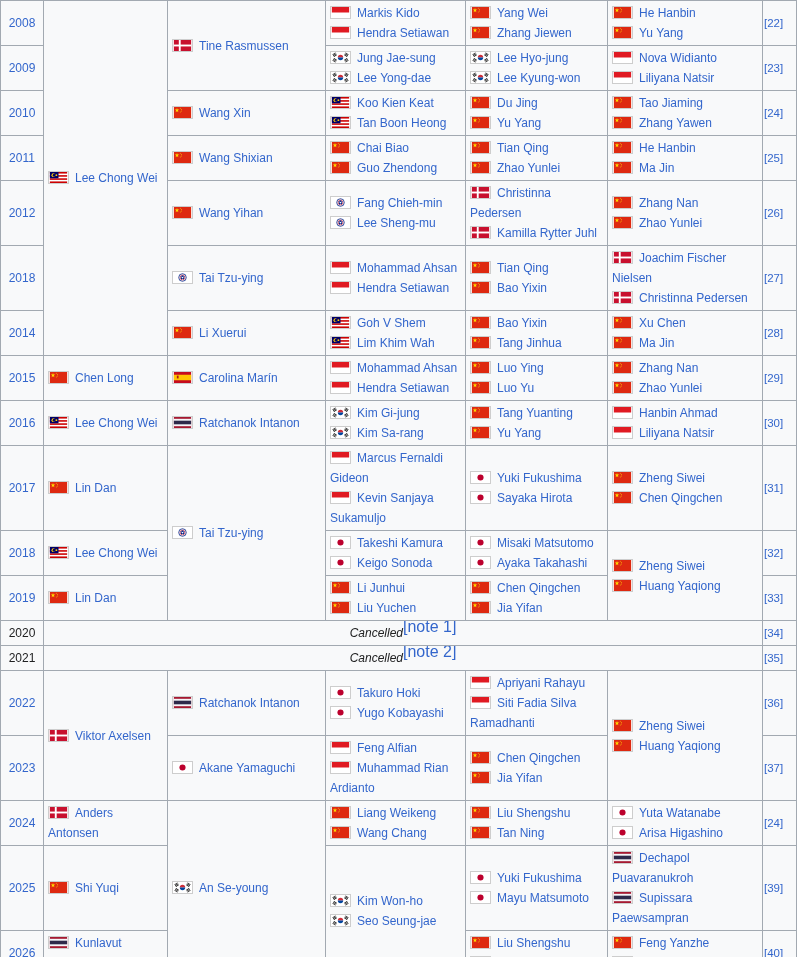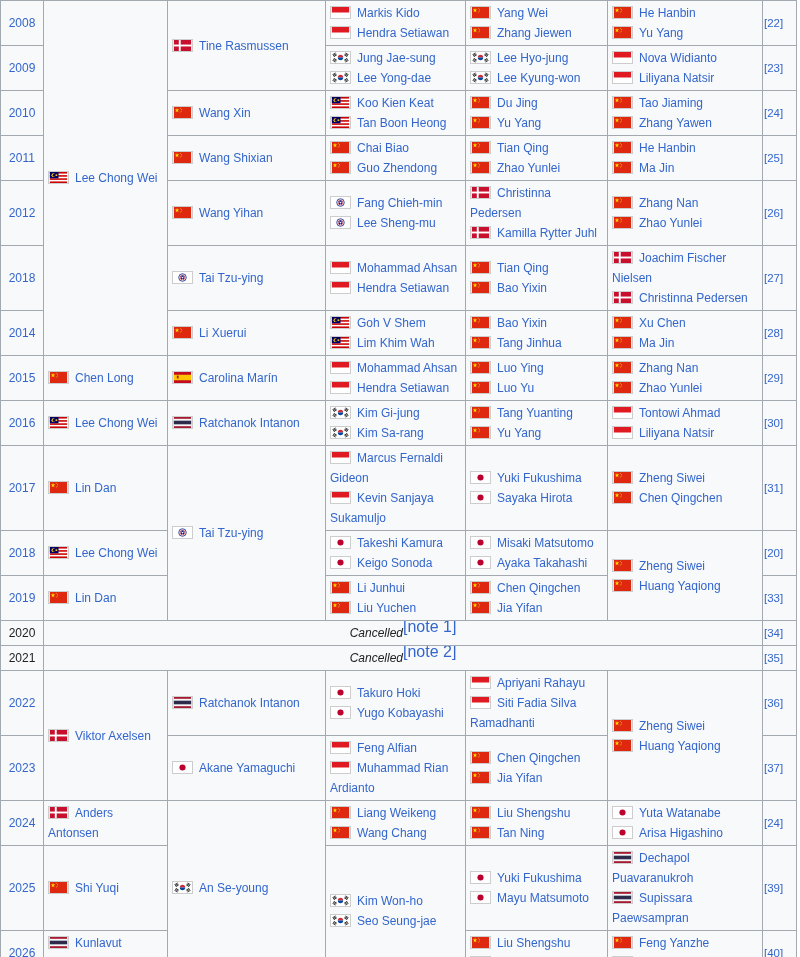--- a/index.html
+++ b/index.html
@@ -761,21 +761,21 @@
                 <circle cx="8.2" cy="1.6" r="0.6" fill="#ffde00"></circle>
                 <circle cx="9.6" cy="3.1" r="0.6" fill="#ffde00"></circle>
                 <circle cx="9.6" cy="5" r="0.6" fill="#ffde00"></circle>
                 <circle cx="8.2" cy="6.4" r="0.6" fill="#ffde00"></circle>
               </svg></span><a>Yu Yang</a></div>
         </td>
         <td>
           <div class="player"><span class="flag"><svg viewBox="0 0 22 14">
                 <rect width="22" height="14" fill="#fff"></rect>
                 <rect width="22" height="7" fill="#e01a22"></rect>
-              </svg></span><a>Tontowi Ahmad</a></div>
+              </svg></span><a>Hanbin Ahmad</a></div>
           <div class="player"><span class="flag"><svg viewBox="0 0 22 14">
                 <rect width="22" height="14" fill="#fff"></rect>
                 <rect width="22" height="7" fill="#e01a22"></rect>
               </svg></span><a>Liliyana Natsir</a></div>
         </td>
         <td class="ref"><a>[30]</a></td>
       </tr>
       <tr>
         <td class="year"><a>2017</a></td>
         <td>
@@ -889,21 +889,21 @@
               </svg></span><a>Zheng Siwei</a></div>
           <div class="player"><span class="flag"><svg viewBox="0 0 22 14">
                 <rect width="22" height="14" fill="#de2910"></rect>
                 <polygon points="4,1.2 4.7,3.2 6.9,3.3 5.1,4.6 5.8,6.6 4,5.4 2.2,6.6 2.9,4.6 1.2,3.3 3.3,3.2" fill="#ffde00"></polygon>
                 <circle cx="8.2" cy="1.6" r="0.6" fill="#ffde00"></circle>
                 <circle cx="9.6" cy="3.1" r="0.6" fill="#ffde00"></circle>
                 <circle cx="9.6" cy="5" r="0.6" fill="#ffde00"></circle>
                 <circle cx="8.2" cy="6.4" r="0.6" fill="#ffde00"></circle>
               </svg></span><a>Huang Yaqiong</a></div>
         </td>
-        <td class="ref"><a>[20]</a></td>
+        <td class="ref"><a>[32]</a></td>
       </tr>
       <tr>
         <td class="year"><a>2019</a></td>
         <td>
           <div class="player"><span class="flag"><svg viewBox="0 0 22 14">
                 <rect width="22" height="14" fill="#de2910"></rect>
                 <polygon points="4,1.2 4.7,3.2 6.9,3.3 5.1,4.6 5.8,6.6 4,5.4 2.2,6.6 2.9,4.6 1.2,3.3 3.3,3.2" fill="#ffde00"></polygon>
                 <circle cx="8.2" cy="1.6" r="0.6" fill="#ffde00"></circle>
                 <circle cx="9.6" cy="3.1" r="0.6" fill="#ffde00"></circle>
                 <circle cx="9.6" cy="5" r="0.6" fill="#ffde00"></circle>

